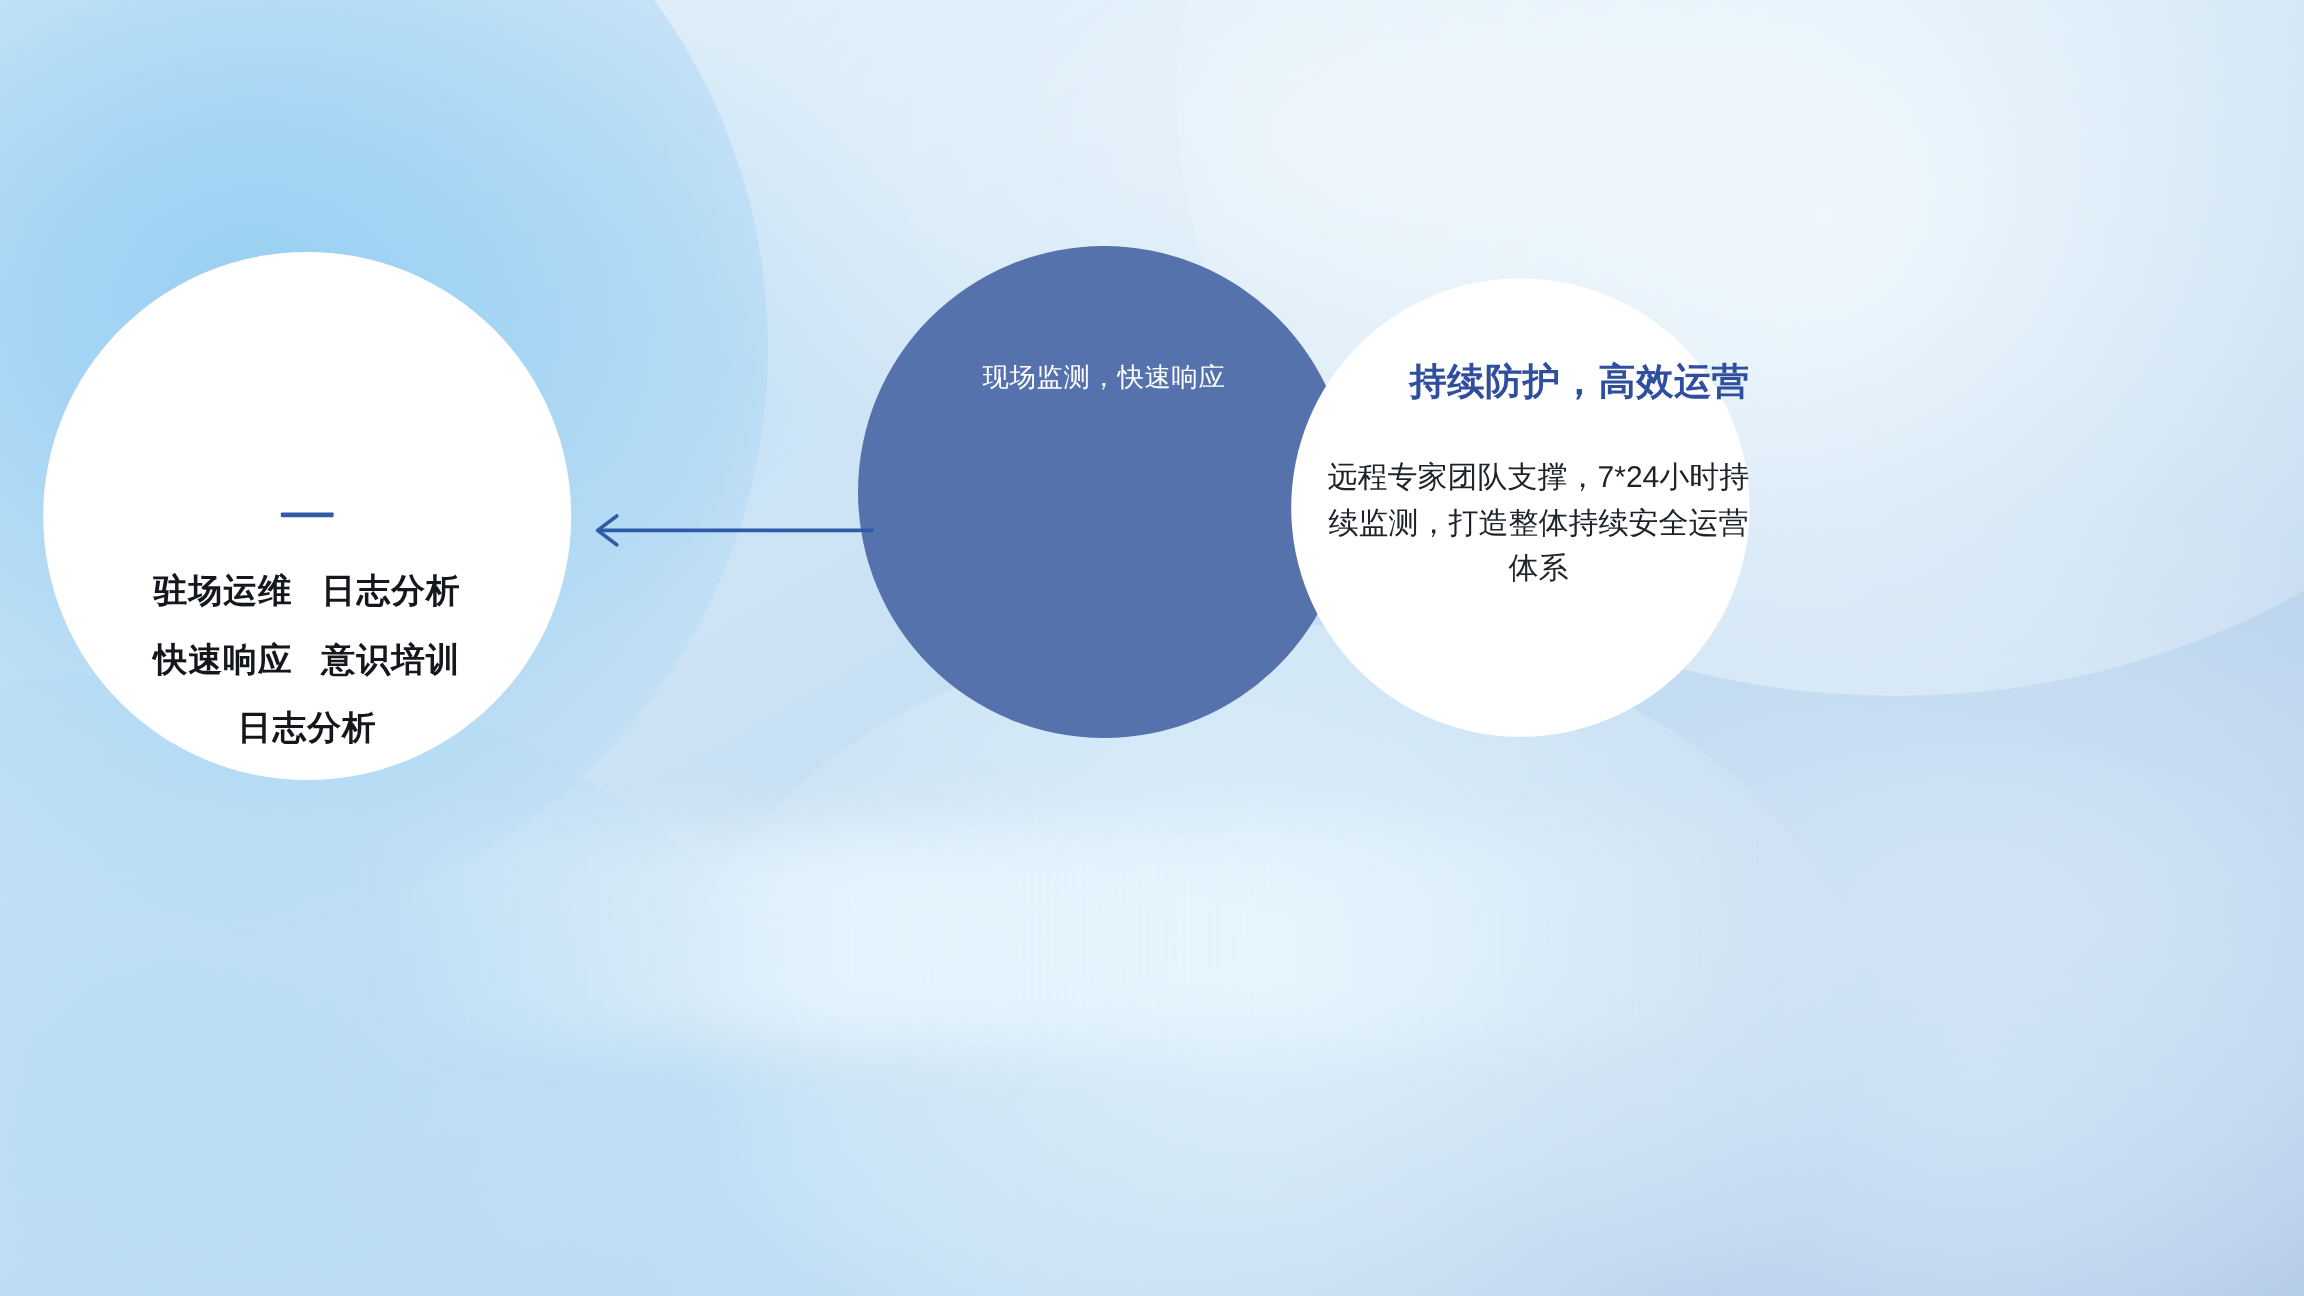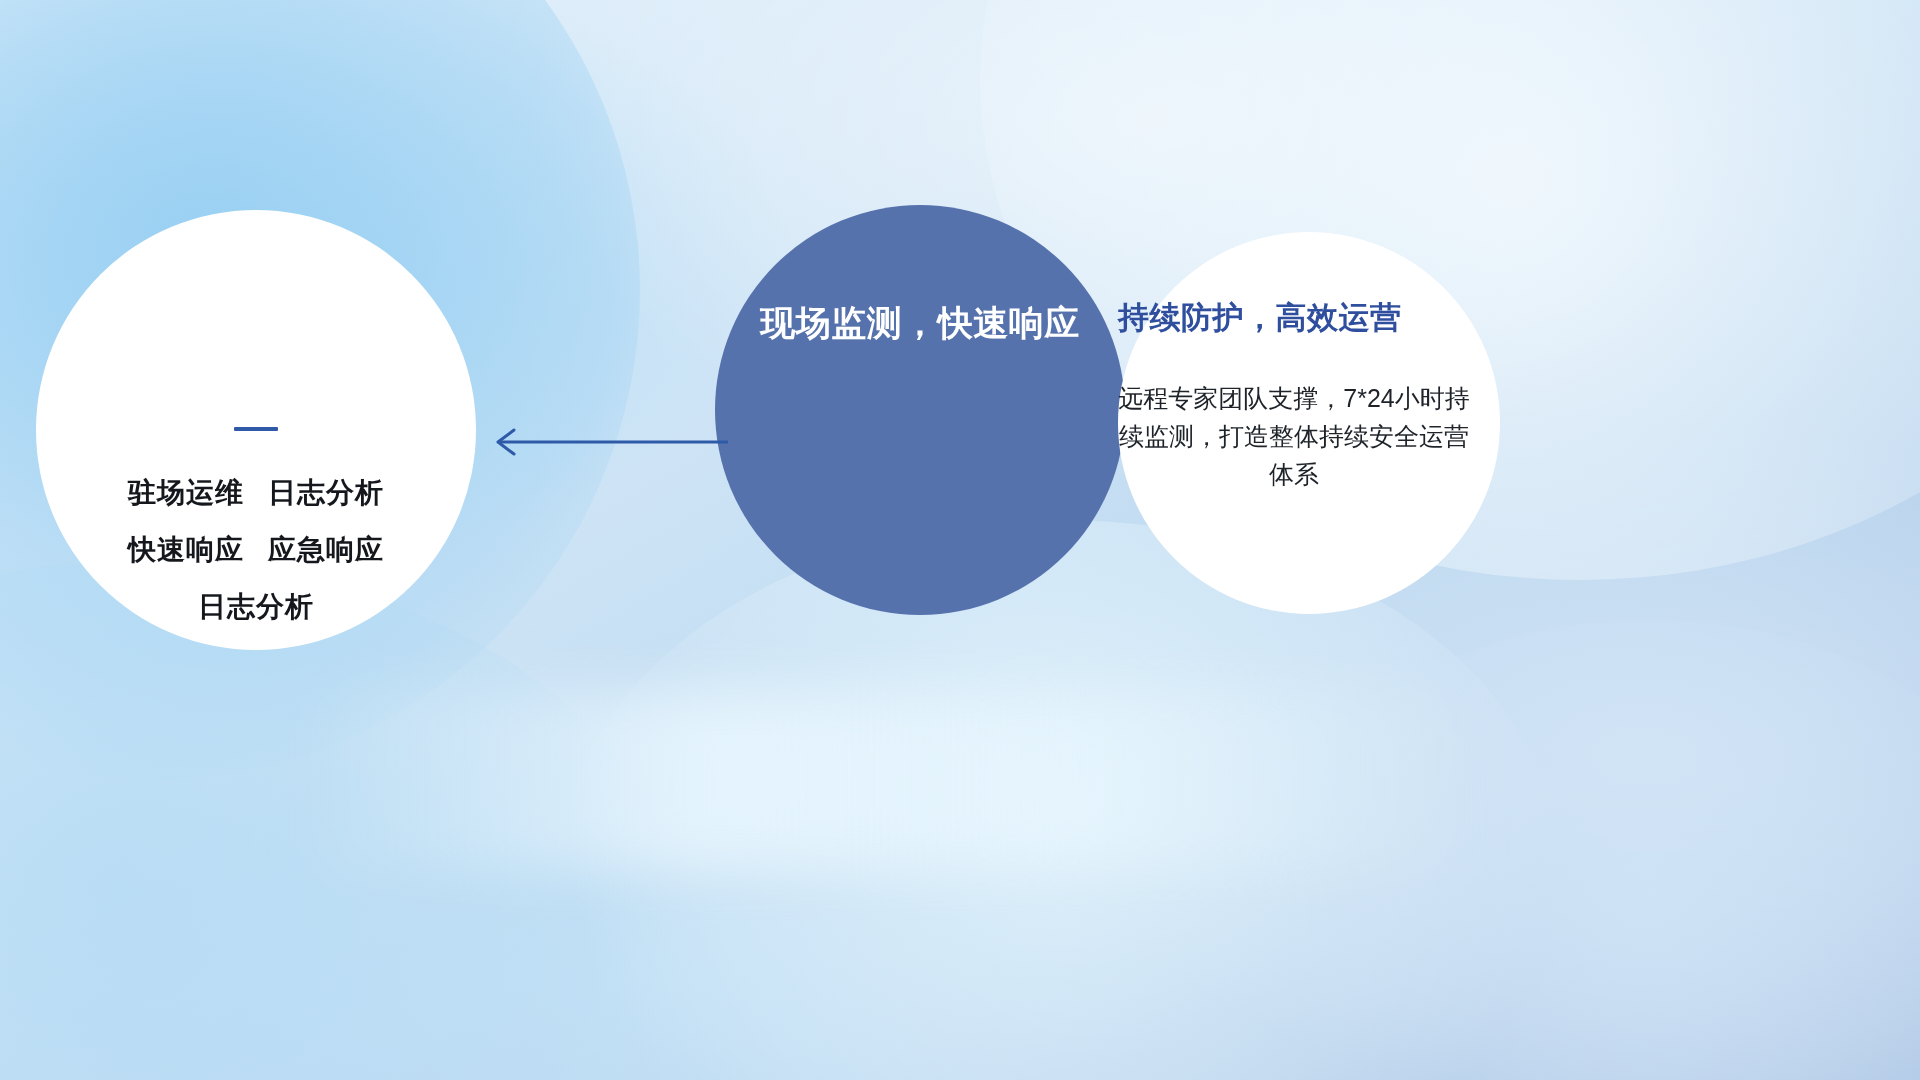--- a/index.html
+++ b/index.html
@@ -66,33 +66,33 @@
   }
   .left-row .gap{display:inline-block;width:24px;}
 
   .circle-mid{
     left:715px;top:205px;width:410px;height:410px;
     background:#5672ad;
     z-index:4;
     display:flex;flex-direction:column;align-items:center;
   }
   .mid-title{
-    color:#ffffff;font-weight:bold;font-size:35px;letter-spacing:0.5px;
+    color:#ffffff;font-weight:normal;font-size:22px;letter-spacing:0.5px;
     margin-top:95px;white-space:nowrap;
   }
   .mid-body{
     color:#ffffff;font-size:25px;line-height:1.52;text-align:center;
     width:300px;margin-top:44px;
   }
 
   .circle-right{
-    left:1118px;top:232px;width:382px;height:382px;
+    left:1076px;top:232px;width:382px;height:382px;
     background:#ffffff;
     z-index:5;
-    display:flex;flex-direction:column;align-items:flex-start;
+    display:flex;flex-direction:column;align-items:flex-end;
   }
   .right-title{
     color:#2f4f9e;font-weight:bold;font-size:31px;letter-spacing:0.5px;
     margin-top:65px;white-space:nowrap;
   }
   .right-body{
     color:#1d2329;font-size:25px;line-height:1.52;text-align:center;
     width:352px;margin-top:40px;
   }
 
@@ -111,21 +111,21 @@
   <div class="blob blob5"></div>
   <div class="streak"></div>
 
   <div class="circle circle-left">
     <div class="left-inner">
       <div class="dash"></div>
       <div class="left-row">
         <span>驻场运维</span><span class="gap"></span><span>日志分析</span>
       </div>
       <div class="left-row">
-        <span>快速响应</span><span class="gap"></span><span>应急响应</span>
+        <span>快速响应</span><span class="gap"></span><span>意识培训</span>
       </div>
       <div class="left-row">
         <span>日志分析</span>
       </div>
     </div>
   </div>
 
   <div class="circle circle-mid">
     <div class="mid-title">现场监测，快速响应</div>
   </div>

